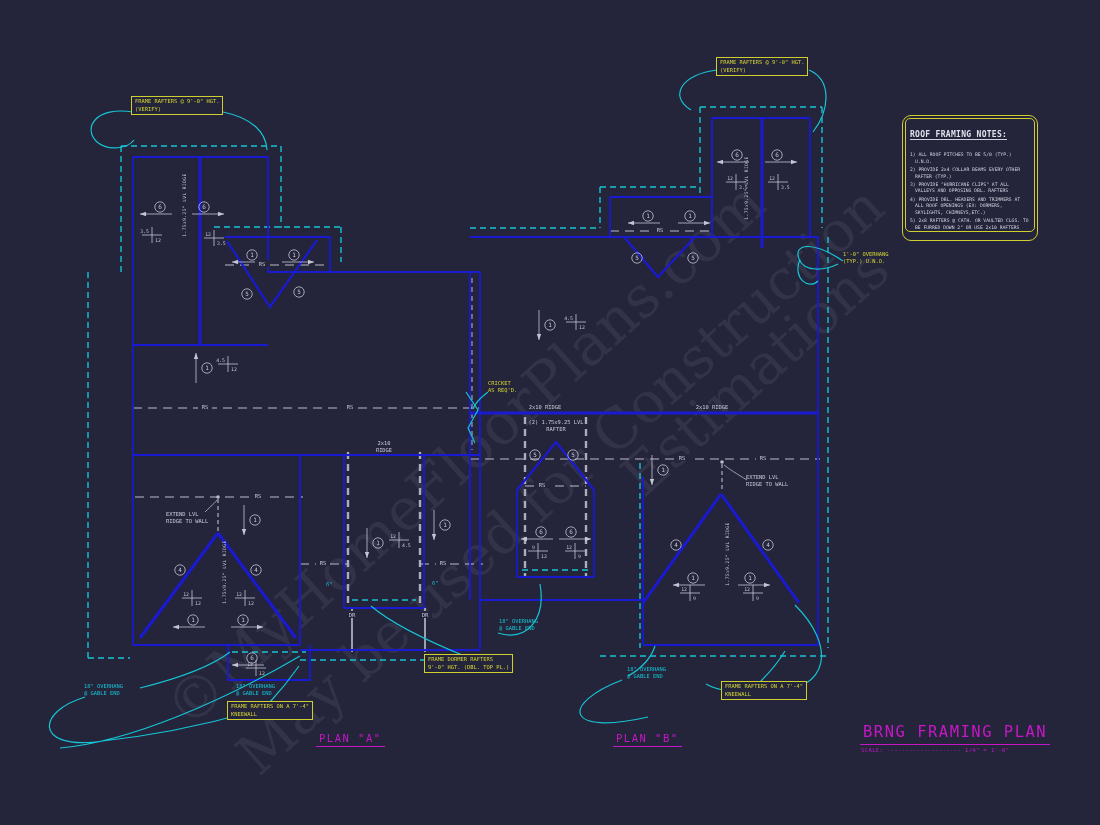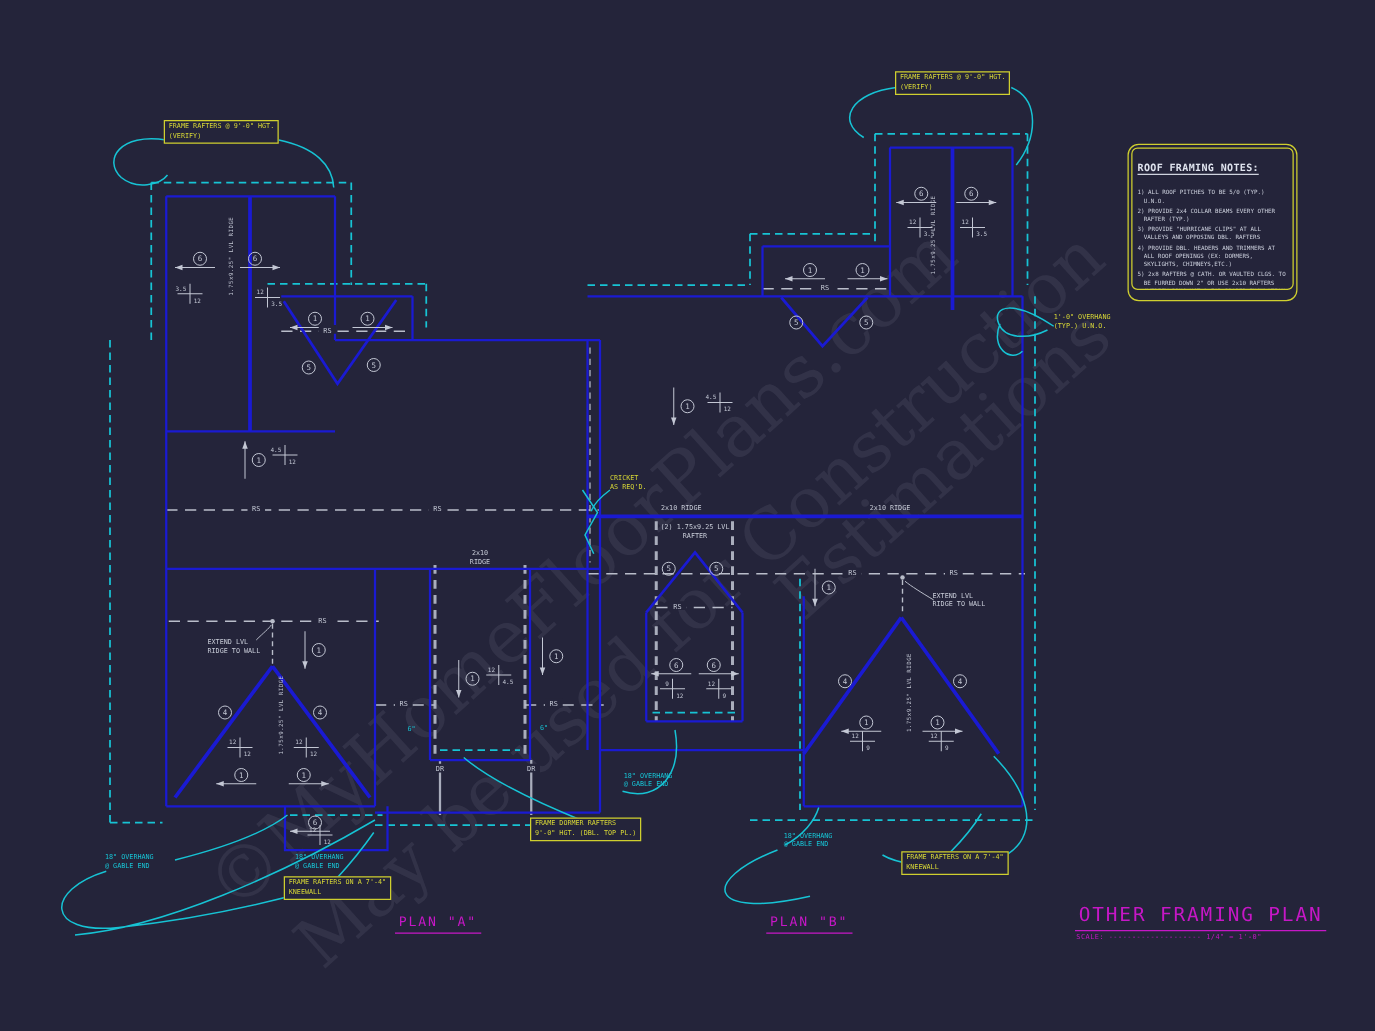--- a/index.html
+++ b/index.html
@@ -420,21 +420,21 @@
     <div class="lbl wh ctr" style="left:712px;top:404px;">2x10 RIDGE</div>
     <div class="lbl wh ctr" style="left:556px;top:419px;">(2) 1.75x9.25 LVL
 RAFTER</div>
     <div class="lbl wh" style="left:166px;top:511px;">EXTEND LVL
 RIDGE TO WALL</div>
     <div class="lbl wh" style="left:746px;top:474px;">EXTEND LVL
 RIDGE TO WALL</div>
 
     <div class="lbl title plan-title" style="left:316px;top:731px;">PLAN "A"</div>
     <div class="lbl title plan-title" style="left:613px;top:731px;">PLAN "B"</div>
-    <div class="lbl title main-title" style="left:860px;top:722px;">OTHER FRAMING PLAN</div>
+    <div class="lbl title main-title" style="left:860px;top:722px;">BRNG FRAMING PLAN</div>
     <div class="lbl scale" style="left:861px;top:747px;">SCALE: -------------------- 1/4" = 1'-0"</div>
   </div>
 
   <div class="notes-box">
     <div class="notes-inner">
       <div class="notes-title">ROOF FRAMING NOTES:</div>
       <div id="notes-list">
           <div class="note">1) ALL ROOF PITCHES TO BE 5/0 (TYP.) U.N.O.</div>
           <div class="note">2) PROVIDE 2x4 COLLAR BEAMS EVERY OTHER RAFTER (TYP.)</div>
           <div class="note">3) PROVIDE "HURRICANE CLIPS" AT ALL VALLEYS AND OPPOSING DBL. RAFTERS</div>

